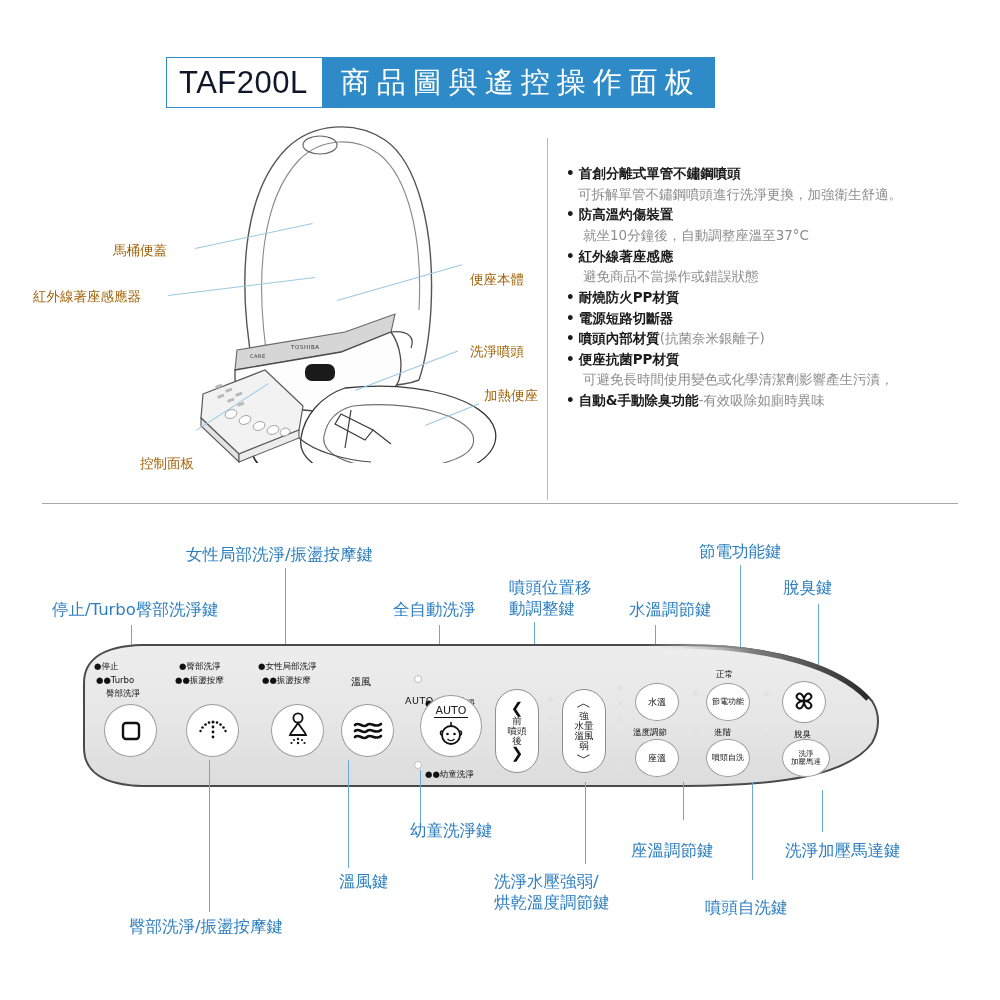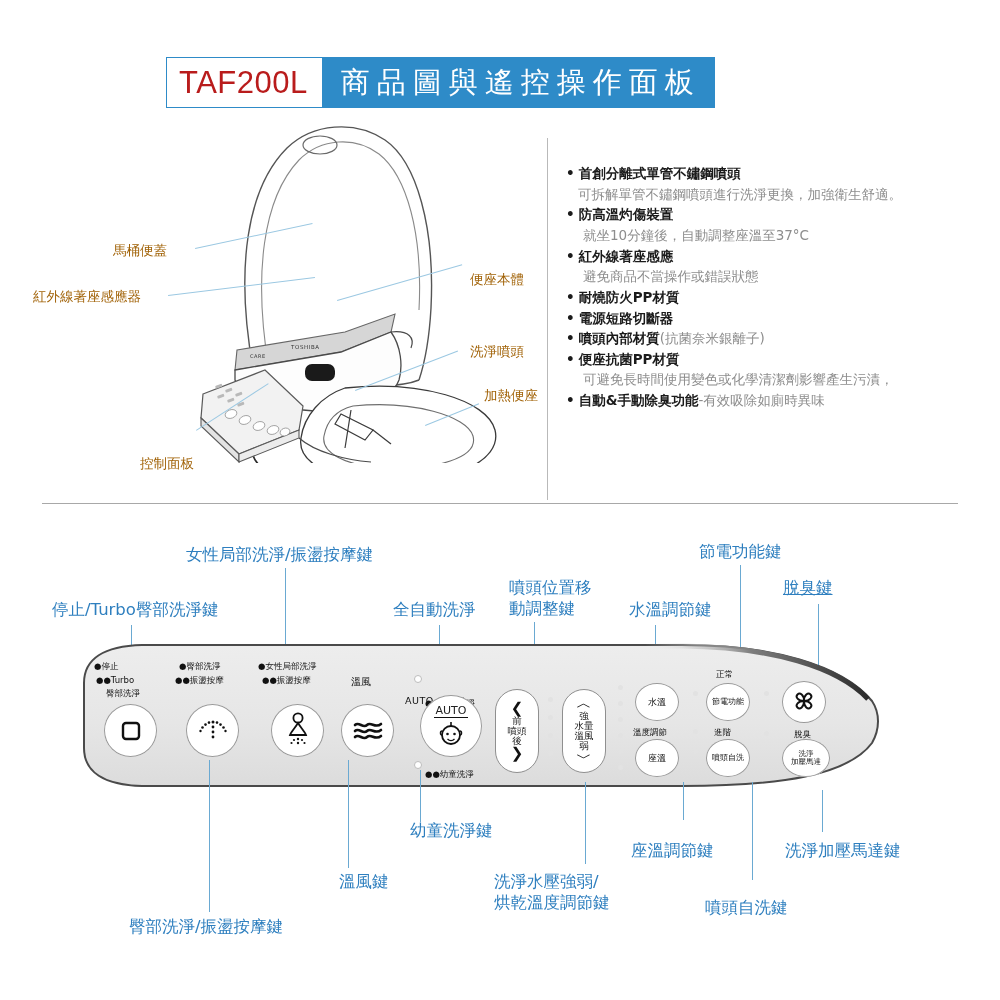--- a/index.html
+++ b/index.html
@@ -6,21 +6,21 @@
   body{
     width:1000px;height:1000px;position:relative;background:#ffffff;
     font-family:"Liberation Sans","DejaVu Sans",sans-serif;
     color:#222;overflow:hidden;
   }
   #stage{position:absolute;left:0;top:0;width:1000px;height:1000px;}
 
   
   .titlebar{position:absolute;left:166px;top:57px;display:flex;align-items:stretch;height:51px;}
   .title-code{
-    background:#ffffff;border:1.5px solid #2E8BC8;color:#b91c1c;
+    background:#ffffff;border:1.5px solid #2E8BC8;color:#0f172a;
     font-size:31px;letter-spacing:.5px;display:flex;align-items:center;
     padding:0 14px 0 12px;line-height:1;box-sizing:border-box;
   }
   .title-main{
     background:#2E8BC8;color:#ffffff;font-size:29px;letter-spacing:7px;
     display:flex;align-items:center;padding:0 14px 0 18px;box-sizing:border-box;
     font-family:"DejaVu Sans",sans-serif;
   }
 
   
@@ -213,21 +213,21 @@
 
   <div class="callout" style="left:186px;top:545px;">女性局部洗淨/振盪按摩鍵</div>
   <div class="callout" style="left:52px;top:600px;">停止/Turbo臀部洗淨鍵</div>
   <div class="callout" style="left:393px;top:600px;">全自動洗淨</div>
   <div class="callout" style="left:509px;top:578px;">
     <div>噴頭位置移</div>
     <div>動調整鍵</div>
   </div>
   <div class="callout" style="left:629px;top:600px;">水溫調節鍵</div>
   <div class="callout" style="left:699px;top:542px;">節電功能鍵</div>
-  <div class="callout" style="left:783px;top:578px;text-decoration:underline;">脫臭鍵</div>
+  <div class="callout" style="left:783px;top:578px;">脫臭鍵</div>
 
   <div class="cline" style="left:285px;top:568px;height:78px;"></div>
   <div class="cline" style="left:131px;top:625px;height:68px;"></div>
   <div class="cline" style="left:439px;top:625px;height:62px;"></div>
   <div class="cline" style="left:534px;top:622px;height:68px;"></div>
   <div class="cline" style="left:655px;top:625px;height:65px;"></div>
   <div class="cline" style="left:740px;top:565px;height:128px;"></div>
   <div class="cline" style="left:818px;top:604px;height:84px;"></div>
 
   <div id="panel">

